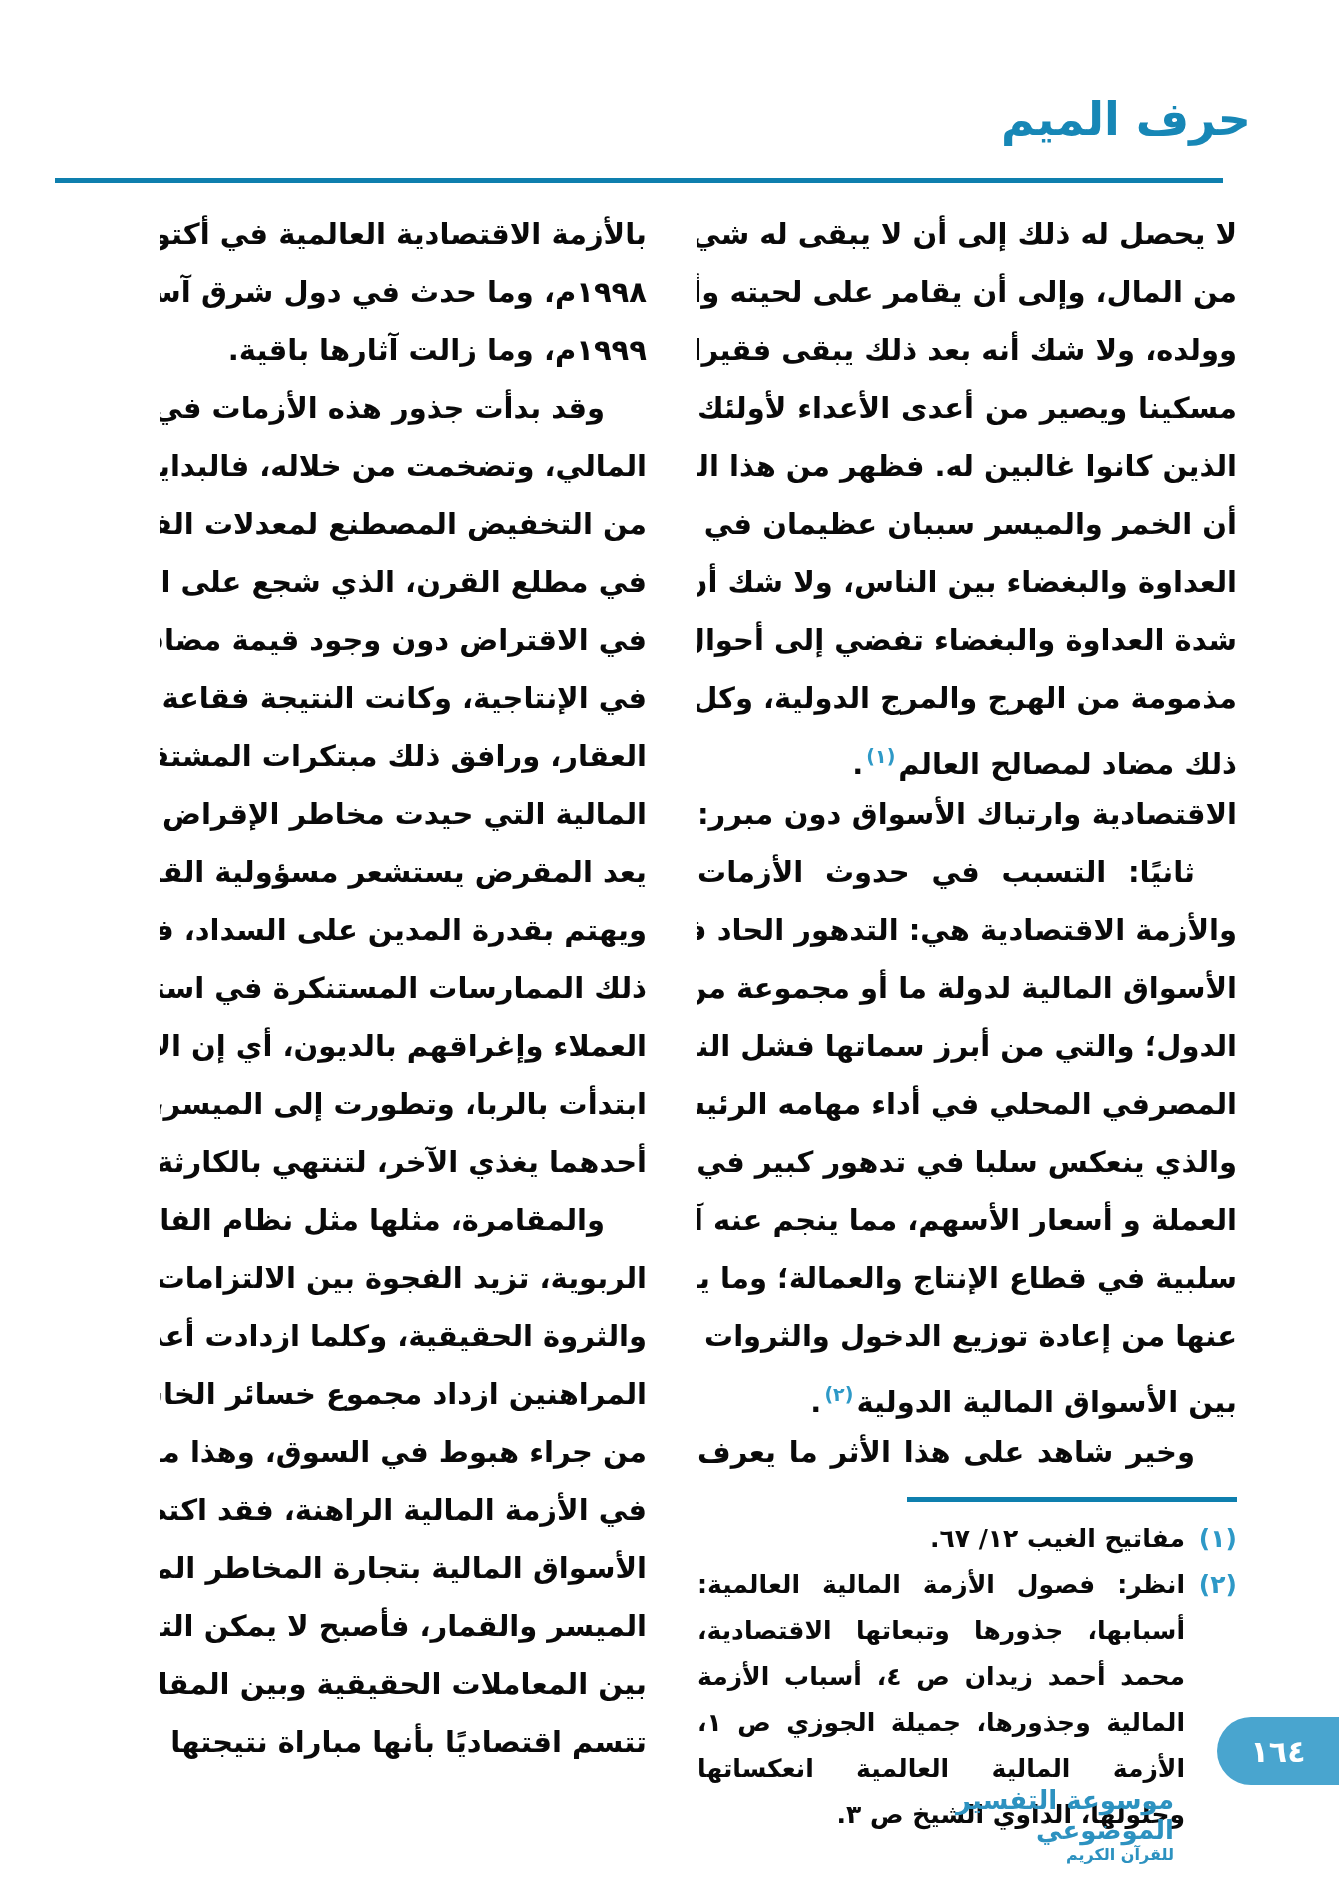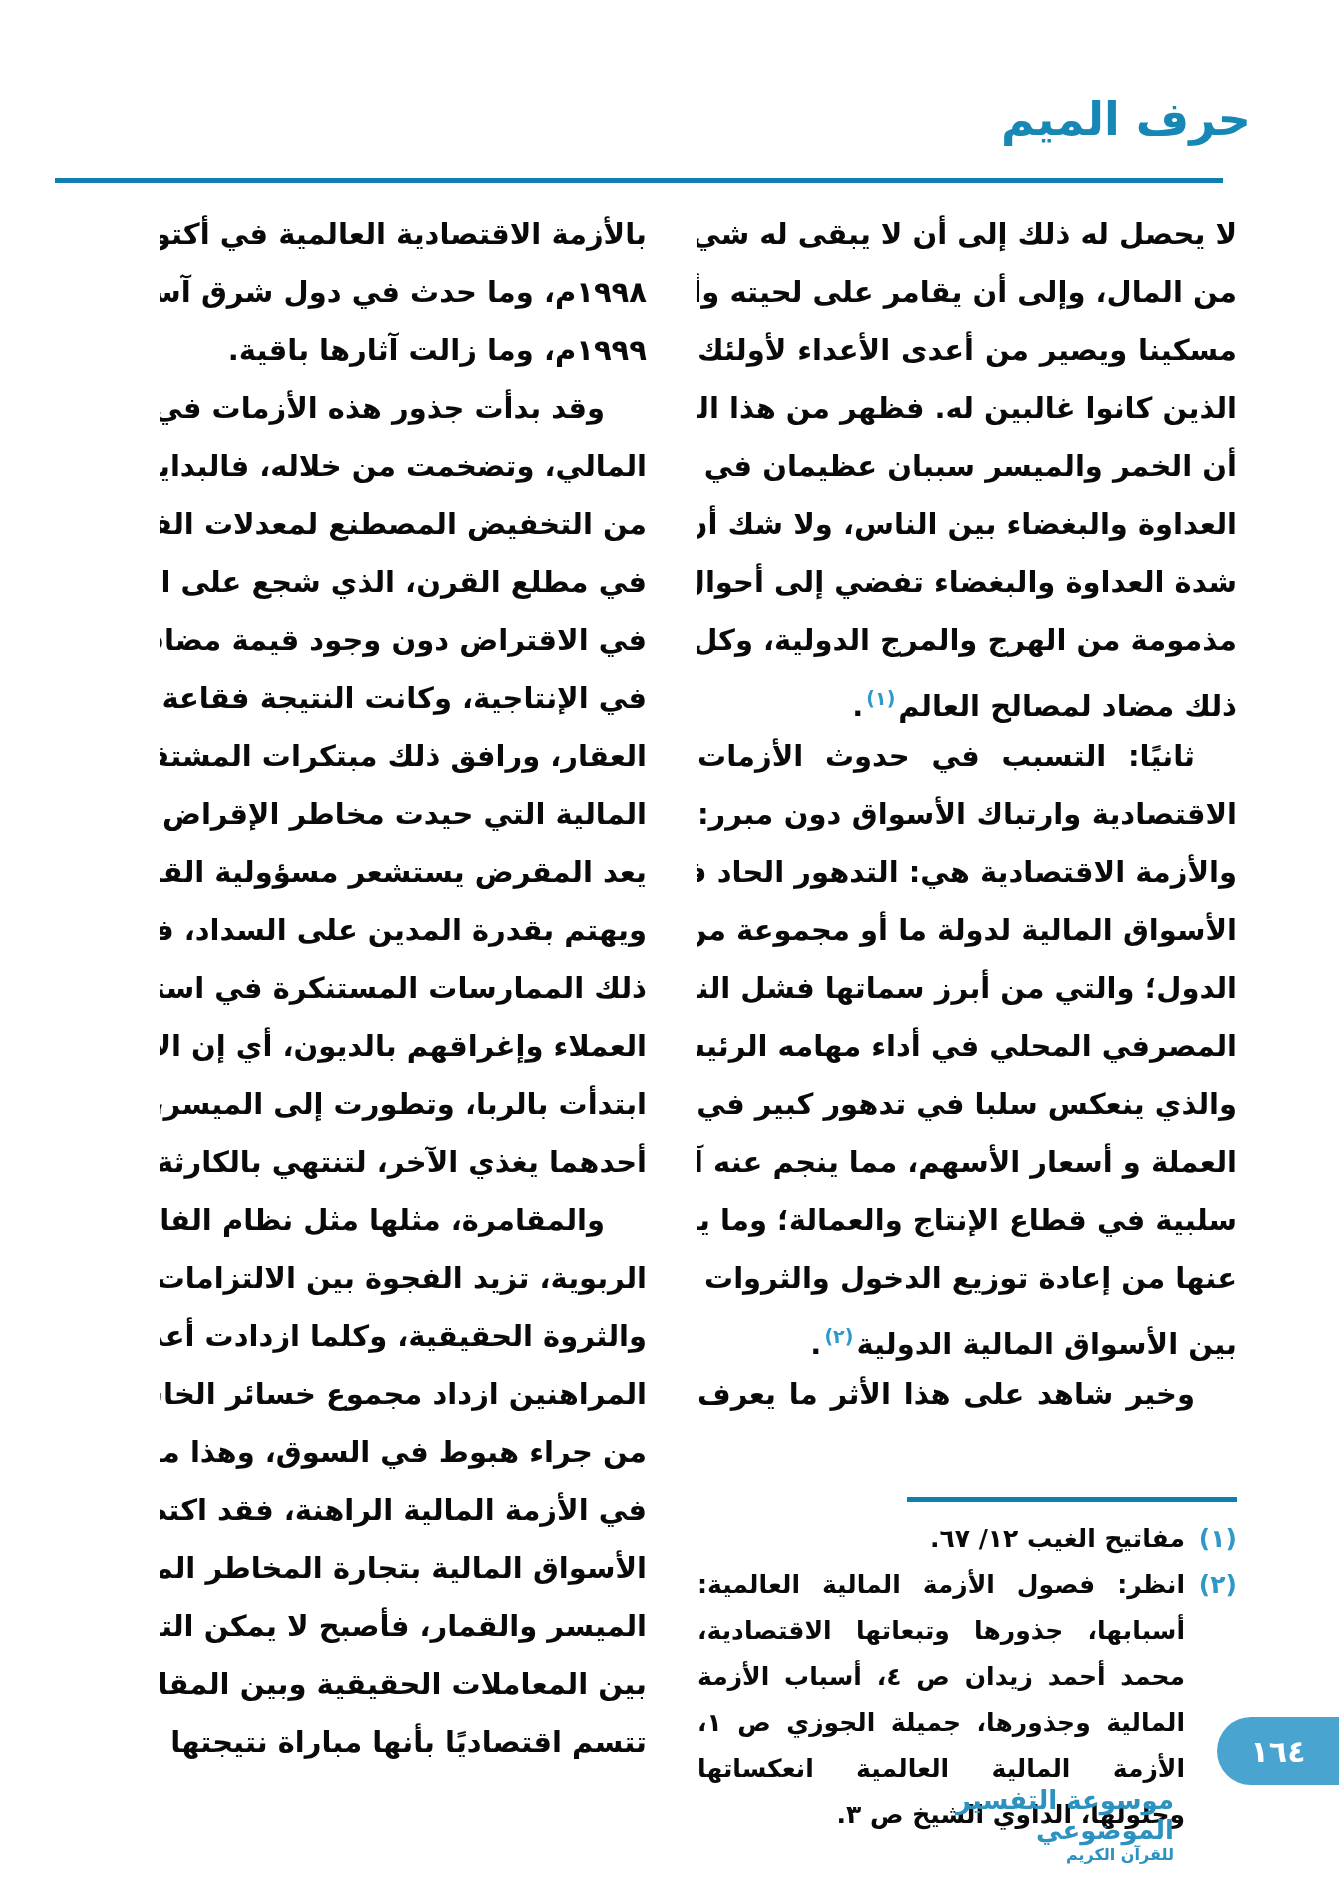--- a/index.html
+++ b/index.html
@@ -101,29 +101,30 @@
 <div class="page">
 
   <div class="header-title">حرف الميم</div>
 
   <div class="header-rule"></div>
 
   <div class="columns">
     <div class="col col-right">
         <div class="line"><span>لا يحصل له ذلك إلى أن لا يبقى له شيء</span></div>
         <div class="line"><span>من المال، وإلى أن يقامر على لحيته وأهله</span></div>
+        <div class="line"><span>وولده، ولا شك أنه بعد ذلك يبقى فقيرا</span></div>
         <div class="line"><span>مسكينا ويصير من أعدى الأعداء لأولئك</span></div>
         <div class="line"><span>الذين كانوا غالبين له. فظهر من هذا الوجه</span></div>
         <div class="line"><span>أن الخمر والميسر سببان عظيمان في إثارة</span></div>
         <div class="line"><span>العداوة والبغضاء بين الناس، ولا شك أن</span></div>
         <div class="line"><span>شدة العداوة والبغضاء تفضي إلى أحوال</span></div>
         <div class="line"><span>مذمومة من الهرج والمرج الدولية، وكل</span></div>
         <div class="line end"><span>ذلك مضاد لمصالح العالم</span><sup class="ref">(١)</sup><span>.</span></div>
+        <div class="line"><span>الاقتصادية وارتباك الأسواق دون مبرر:</span></div>
         <div class="line indent"><span>ثانيًا: التسبب في حدوث الأزمات</span></div>
-        <div class="line"><span>الاقتصادية وارتباك الأسواق دون مبرر:</span></div>
         <div class="line"><span>والأزمة الاقتصادية هي: التدهور الحاد في</span></div>
         <div class="line"><span>الأسواق المالية لدولة ما أو مجموعة من</span></div>
         <div class="line"><span>الدول؛ والتي من أبرز سماتها فشل النظام</span></div>
         <div class="line"><span>المصرفي المحلي في أداء مهامه الرئيسية،</span></div>
         <div class="line"><span>والذي ينعكس سلبا في تدهور كبير في قيمة</span></div>
         <div class="line"><span>العملة و أسعار الأسهم، مما ينجم عنه آثار</span></div>
         <div class="line"><span>سلبية في قطاع الإنتاج والعمالة؛ وما ينجم</span></div>
         <div class="line"><span>عنها من إعادة توزيع الدخول والثروات فيما</span></div>
         <div class="line end"><span>بين الأسواق المالية الدولية</span><sup class="ref">(٢)</sup><span>.</span></div>
         <div class="line indent"><span>وخير شاهد على هذا الأثر ما يعرف</span></div>

